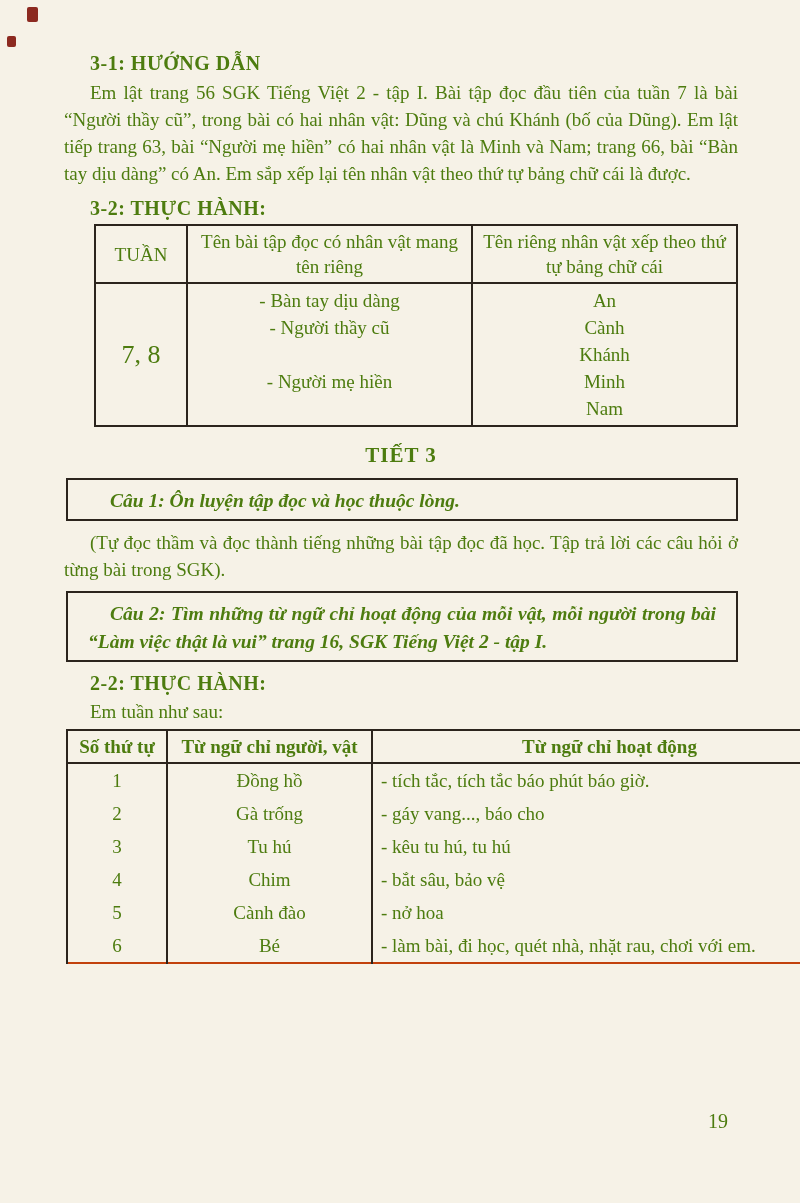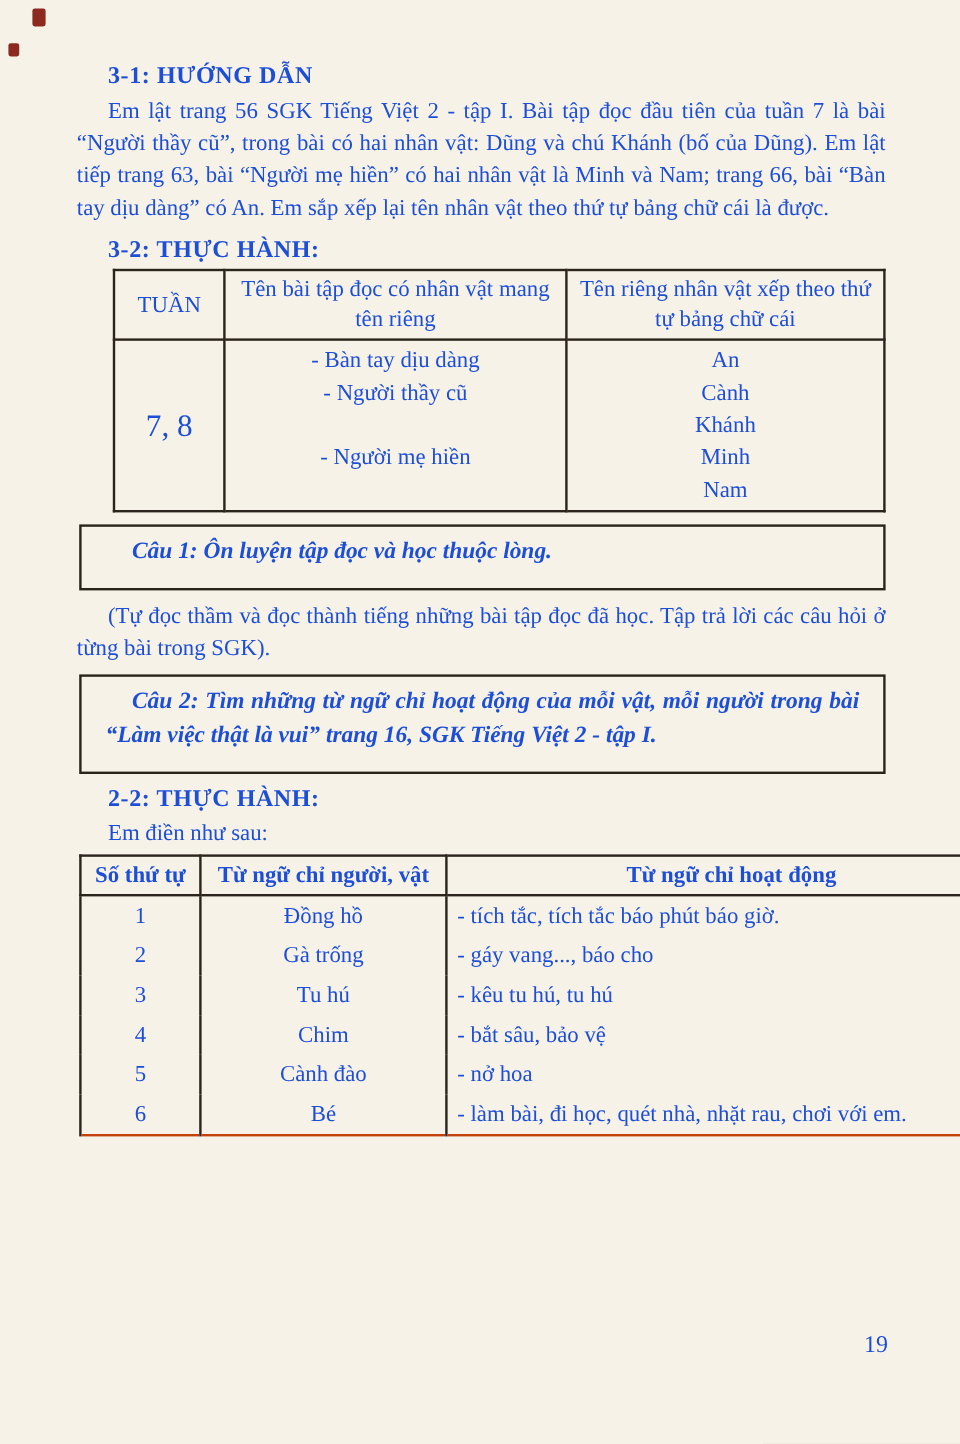--- a/index.html
+++ b/index.html
@@ -5,21 +5,21 @@
   * { box-sizing: border-box; }
   html, body { margin: 0; padding: 0; }
   body { background: #d8d4c9; }
   .page {
     position: relative;
     width: 800px;
     height: 1203px;
     margin: 0 auto;
     background: #f6f2e7;
     font-family: "Liberation Serif", serif;
-    color: #1d4ed8;
+    color: #4d7c0f;
     padding: 52px 62px 0 64px;
     overflow: hidden;
   }
   
   .artifact { position: absolute; background: #8c2a20; border-radius: 2px; }
   .artifact.a1 { left: 27px; top: 7px; width: 11px; height: 15px; }
   .artifact.a2 { left: 7px;  top: 36px; width: 9px;  height: 11px; }
 
   h3.sec {
     font-size: 20px;
@@ -58,21 +58,21 @@
     font-size: 21px;
     font-weight: bold;
     margin: 16px 0 10px 0;
     letter-spacing: 1px;
   }
 
   
   .qbox {
     border: 2px solid #2b241d;
     margin: 8px 0 8px 2px;
-    padding: 7px 20px 16px 20px;
+    padding: 7px 20px 4px 20px;
     font-size: 19.5px;
     font-weight: bold;
     font-style: italic;
     line-height: 28px;
     text-align: justify;
     text-indent: 22px;
   }
 
   
   .t2 { width: 782px; margin: 4px 0 0 2px; border: 2px solid #c2410c; }
@@ -86,21 +86,21 @@
     vertical-align: top;
   }
   .t2 td.c-num { text-align: center; width: 100px; }
   .t2 td.c-sub { text-align: center; width: 205px; }
   .t2 td.c-act { text-align: left; font-family: Liberation Serif, serif; }
   .t2 th.h-num { width: 100px; }
   .t2 th.h-sub { width: 205px; }
 
   .pagenum {
     position: absolute;
-    right: 60px;
+    right: 72px;
     bottom: 70px;
     font-size: 20px;
   }
 </style>
 </head>
 <body>
 
 <div class="page">
 
   <div class="artifact a1"></div>
@@ -138,32 +138,33 @@
           <div class="line">An</div>
           <div class="line">Cành</div>
           <div class="line">Khánh</div>
           <div class="line">Minh</div>
           <div class="line">Nam</div>
         </td>
       </tr>
     </tbody>
   </table>
 
+  <div class="tiet">TIẾT 3</div>
 
   <div class="qbox">Câu 1: Ôn luyện tập đọc và học thuộc lòng.</div>
 
   <p class="para">(Tự đọc thầm và đọc thành tiếng những bài tập đọc đã học. Tập trả lời các câu hỏi ở từng bài trong SGK).</p>
 
   <div class="qbox">Câu 2: Tìm những từ ngữ chỉ hoạt động của mỗi vật, mỗi người trong bài “Làm việc thật là vui” trang 16, SGK Tiếng Việt 2 - tập I.</div>
 
 
 
   <h3 class="sec">2-2: THỰC HÀNH:</h3>
 
-  <p class="intro">Em điền như sau:</p>
+  <p class="intro">Em tuần như sau:</p>
 
   <table class="t2">
     <thead>
       <tr>
         <th class="h-num">Số thứ tự</th>
         <th class="h-sub">Từ ngữ chỉ người, vật</th>
         <th>Từ ngữ chỉ hoạt động</th>
       </tr>
     </thead>
     <tbody>

